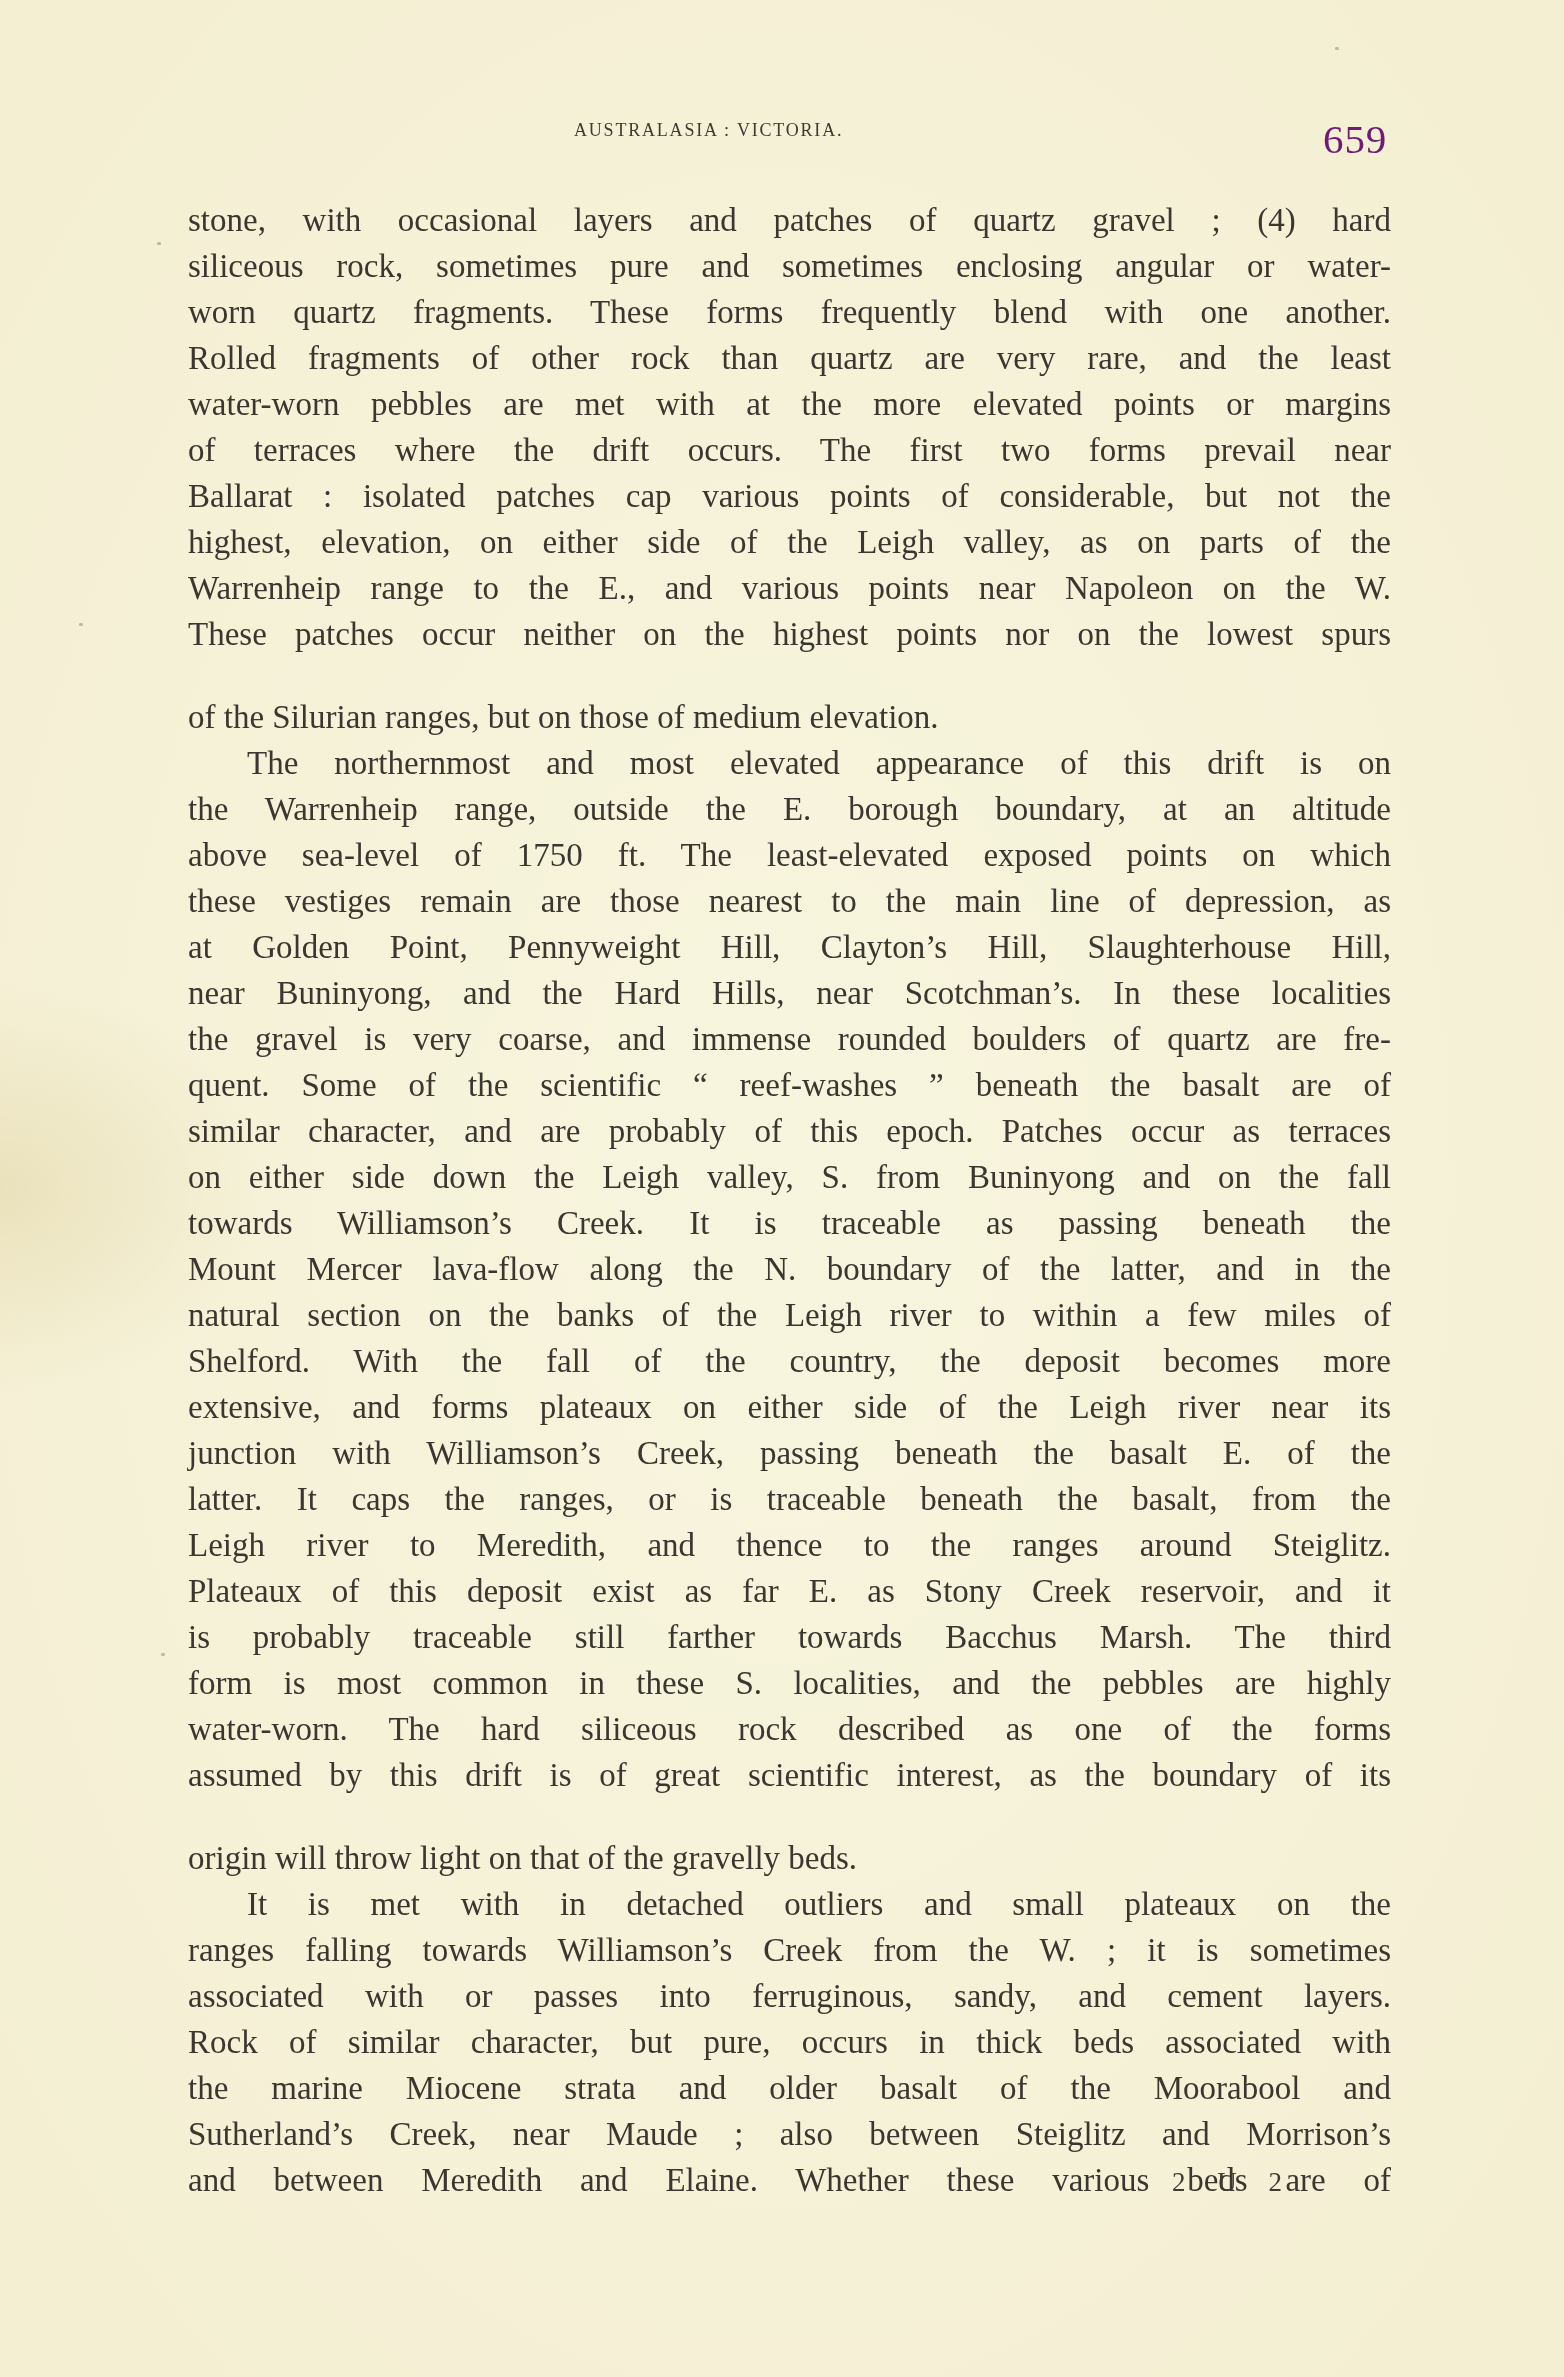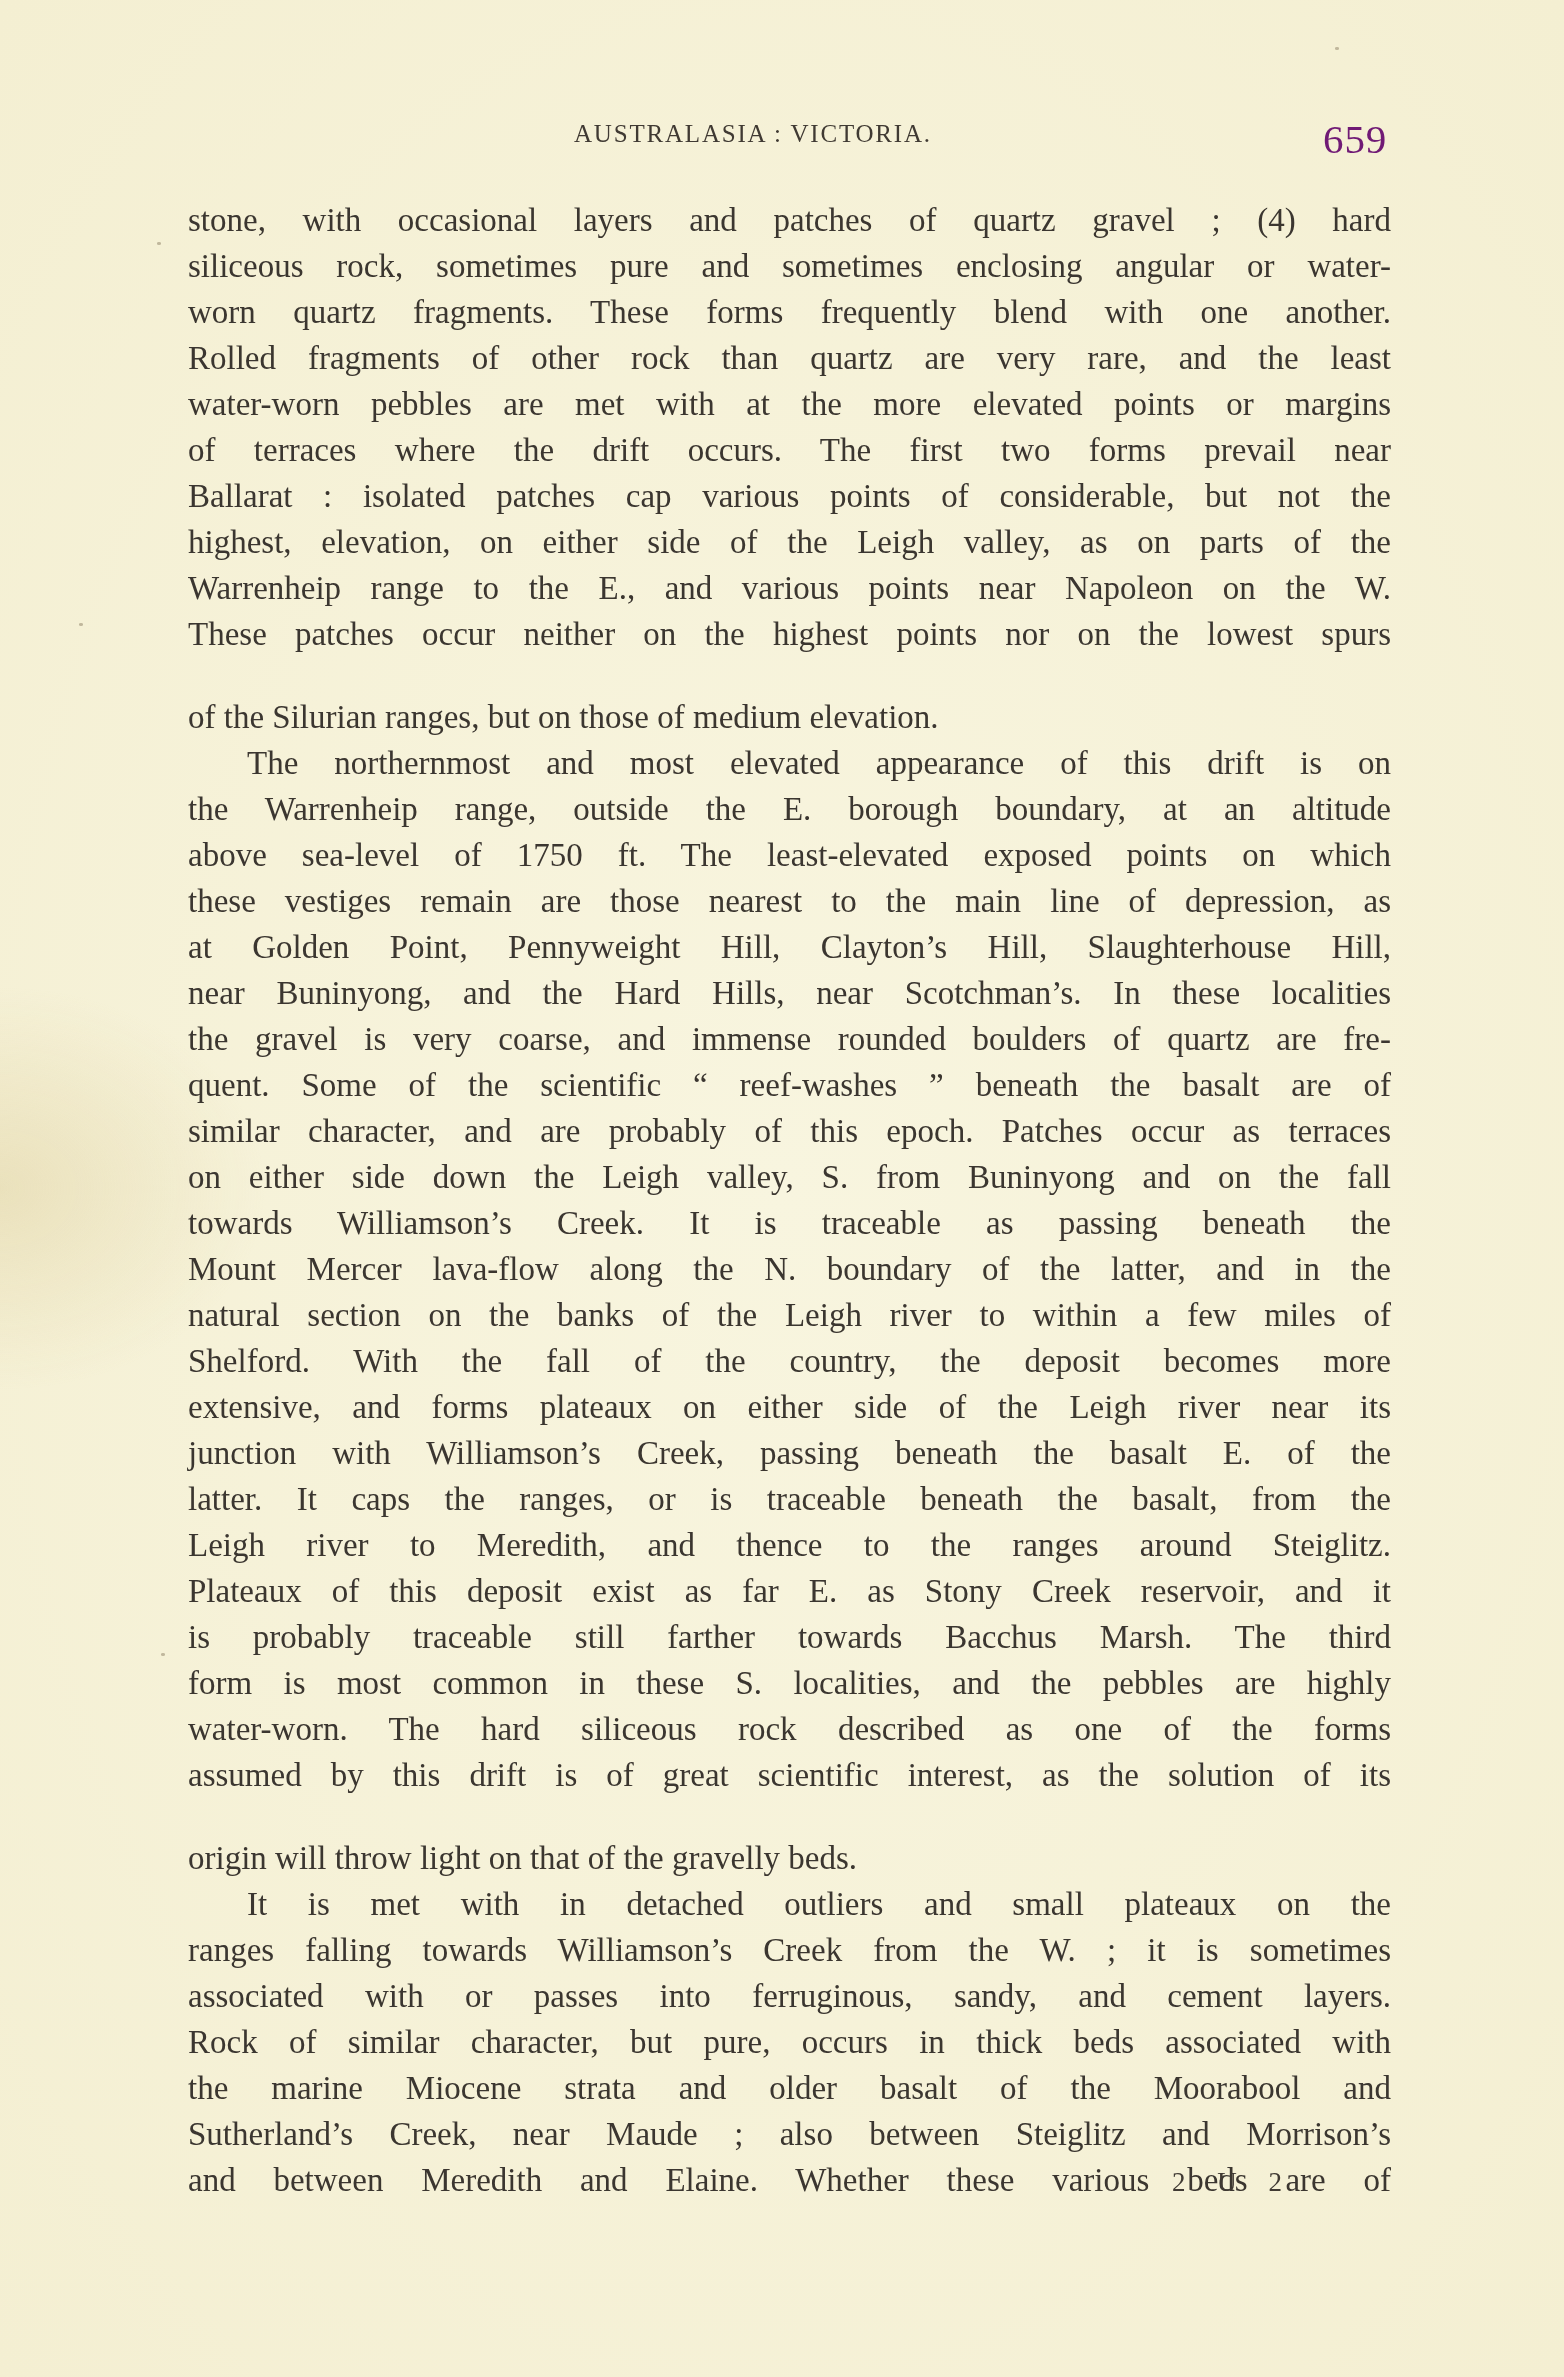--- a/index.html
+++ b/index.html
@@ -27,21 +27,21 @@
       position: absolute;
       top: 115px;
       left: 0;
       width: 1565px;
       height: 45px;
     }
     .running-title {
       position: absolute;
       left: 574px;
       top: 5.4px;
-      font-size: 25px;
+      font-size: 18px;
       letter-spacing: 1.8px;
       color: #403a33;
       white-space: nowrap;
     }
     .page-number {
       position: absolute;
       left: 1323px;
       top: 0px;
       font-size: 41px;
       color: #701a75;
@@ -136,21 +136,21 @@
       <span class="line">natural section on the banks of the Leigh river to within a few miles of</span>
       <span class="line">Shelford. With the fall of the country, the deposit becomes more</span>
       <span class="line">extensive, and forms plateaux on either side of the Leigh river near its</span>
       <span class="line">junction with Williamson’s Creek, passing beneath the basalt E. of the</span>
       <span class="line">latter. It caps the ranges, or is traceable beneath the basalt, from the</span>
       <span class="line">Leigh river to Meredith, and thence to the ranges around Steiglitz.</span>
       <span class="line">Plateaux of this deposit exist as far E. as Stony Creek reservoir, and it</span>
       <span class="line">is probably traceable still farther towards Bacchus Marsh. The third</span>
       <span class="line">form is most common in these S. localities, and the pebbles are highly</span>
       <span class="line">water-worn. The hard siliceous rock described as one of the forms</span>
-      <span class="line">assumed by this drift is of great scientific interest, as the solution of its</span>
+      <span class="line">assumed by this drift is of great scientific interest, as the boundary of its</span>
       <span class="line last">origin will throw light on that of the gravelly beds.</span>
     </div>
 
     <div class="paragraph">
       <span class="line indent">It is met with in detached outliers and small plateaux on the</span>
       <span class="line">ranges falling towards Williamson’s Creek from the W. ; it is sometimes</span>
       <span class="line">associated with or passes into ferruginous, sandy, and cement layers.</span>
       <span class="line">Rock of similar character, but pure, occurs in thick beds associated with</span>
       <span class="line">the marine Miocene strata and older basalt of the Moorabool and</span>
       <span class="line">Sutherland’s Creek, near Maude ; also between Steiglitz and Morrison’s</span>

